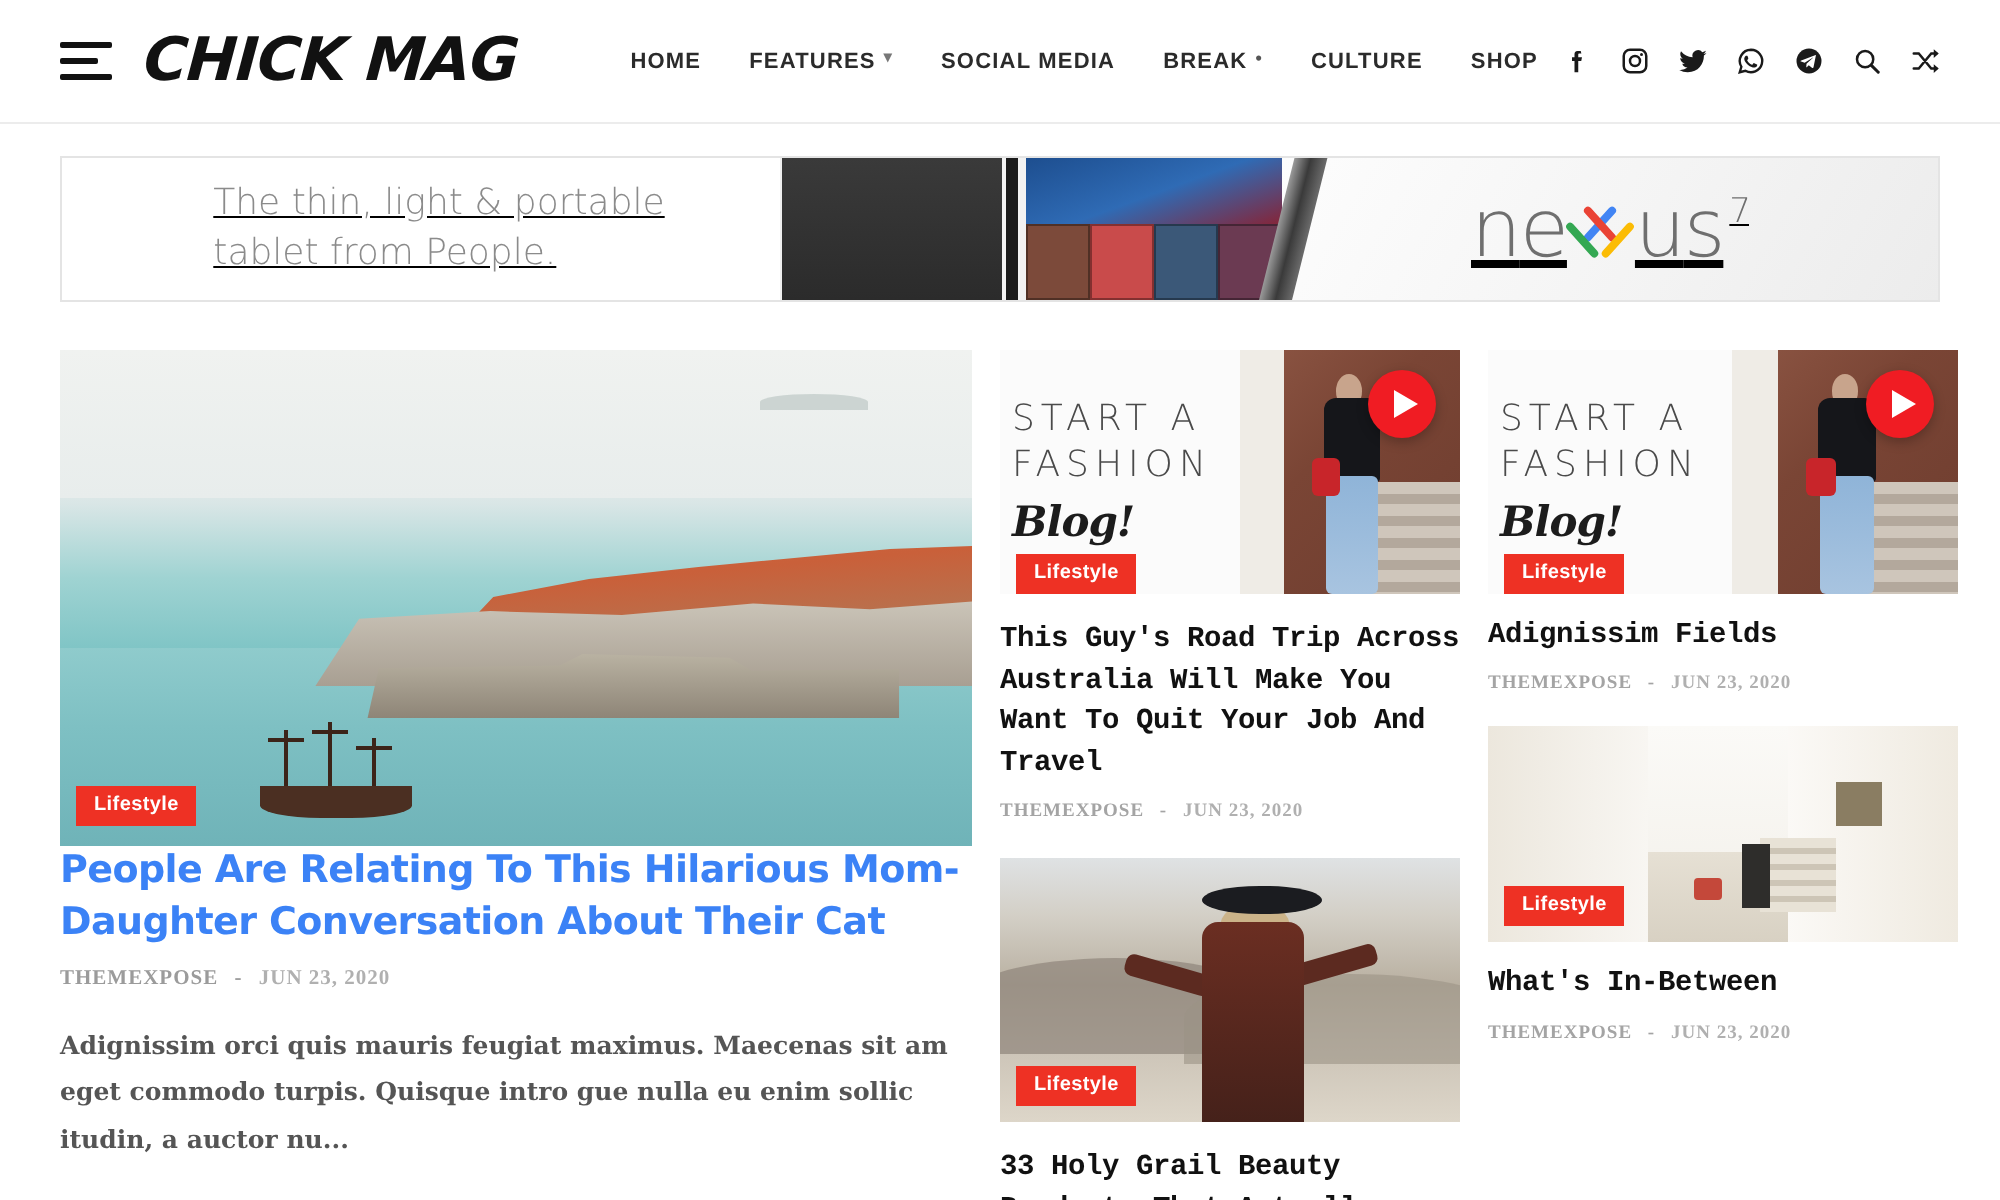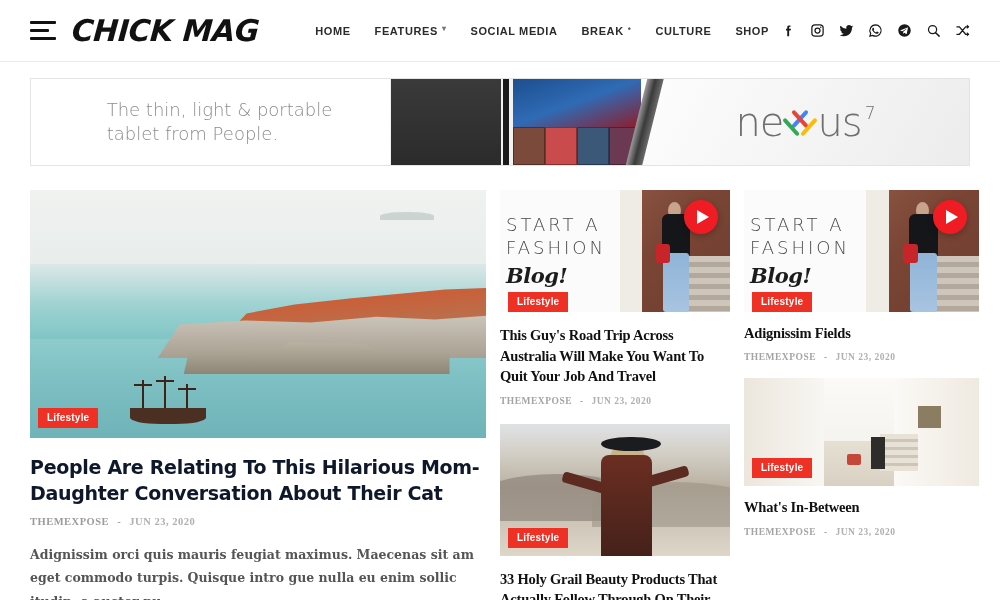--- a/index.html
+++ b/index.html
@@ -43,23 +43,24 @@
   .caret { font-size:8px; color:#777; line-height:1; }
   .dot   { font-size:9px; color:#555; line-height:1; }
 
   .social { margin-left:auto; display:flex; align-items:center; gap:14px; }
   .sicon { width:15px; height:15px; cursor:pointer; display:block; }
   .sicon svg { display:block; }
 
   
   .banner-wrap { padding:16px 30px 0 30px; }
   .banner {
-    height:88px; width:100%; position:relative; overflow:hidden;
+    height:73px; width:100%; position:relative; overflow:hidden;
     border:1px solid #e4e4e4; background:#f0abfc;
     display:flex;
+    text-decoration:underline;
   }
   .banner-left {
     width:360px; display:flex; align-items:center; justify-content:center;
     background:#fff; border-right:1px solid #efefef;
   }
   .banner-text {
     font-family:"DejaVu Sans", sans-serif;
     font-size:18px; color:#8b8b8b; line-height:1.35; font-weight:300;
     text-align:left; padding-left:18px;
   }
@@ -150,21 +151,21 @@
   }
   .hero-ship .mast { position:absolute; bottom:14px; width:2px; background:#3c2419; }
   .hero-ship .m1{ left:16px; height:30px;} .hero-ship .m2{ left:38px; height:34px;} .hero-ship .m3{ left:60px; height:26px;}
   .hero-ship .yard { position:absolute; height:2px; background:#3c2419; }
   .hero-ship .y1{ left:8px; bottom:38px; width:18px;} .hero-ship .y2{ left:30px; bottom:42px; width:18px;} .hero-ship .y3{ left:52px; bottom:34px; width:18px;}
   .hero .badge { position:absolute; left:8px; bottom:10px; }
 
   .main-title {
     font-family:"DejaVu Sans", sans-serif;
     font-size:19px; line-height:1.35; font-weight:bold;
-    color:#0f172a; margin-top:17px; letter-spacing:-0.3px;
+    color:#3b82f6; letter-spacing:-0.3px;
   }
   .meta {
     margin-top:10px; font-size:10.5px; letter-spacing:0.5px;
     color:#9b9b9b; text-transform:uppercase; font-weight:600;font-family:Liberation Serif, serif;
   }
   .meta .sep { margin:0 5px; }
   .meta .date { color:#b0b0b0; }
   .excerpt {
     margin-top:16px; font-size:12.5px; line-height:1.85;
     color:#555; font-weight:600;
@@ -201,21 +202,21 @@
     box-shadow:0 2px 6px rgba(0,0,0,.25);
   }
   .play .tri {
     width:0; height:0; border-left:12px solid #fff;
     border-top:7px solid transparent; border-bottom:7px solid transparent;
     margin-left:3px;
   }
   .fashion-thumb .badge { position:absolute; left:8px; bottom:0; }
 
   .card-title {
-    font-family:Liberation Serif, serif;
+    font-family:Liberation Mono, monospace;
     font-weight:bold; color:#111; letter-spacing:-0.2px;
   }
   .mid-title { font-size:14.5px; line-height:1.42; margin-top:13px; }
   .right-title { font-size:14.5px; line-height:1.4; margin-top:11px; }
   .meta-sm { margin-top:9px; font-size:9.5px; letter-spacing:0.5px; color:#a4a4a4; text-transform:uppercase; font-weight:600; }
 
   
   .desert { position:relative; width:100%; height:132px; overflow:hidden; }
   .desert-img { position:absolute; inset:0;
     background:linear-gradient(180deg,#dfe2e4 0%,#d3cfc6 22%,#b9b0a1 48%,#cbc3b6 70%,#ddd6c9 100%); }

